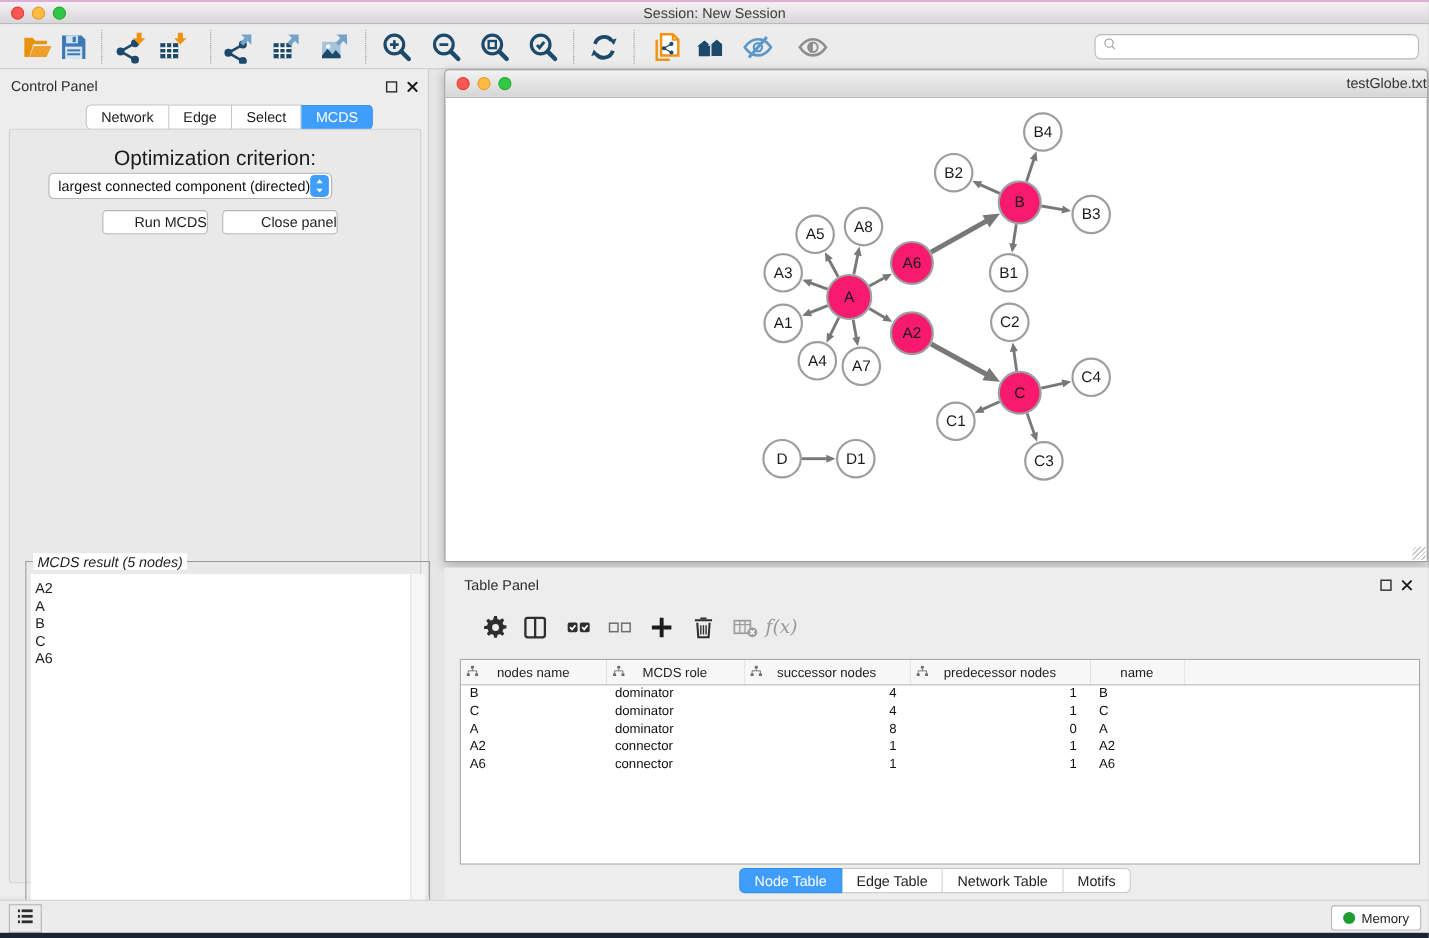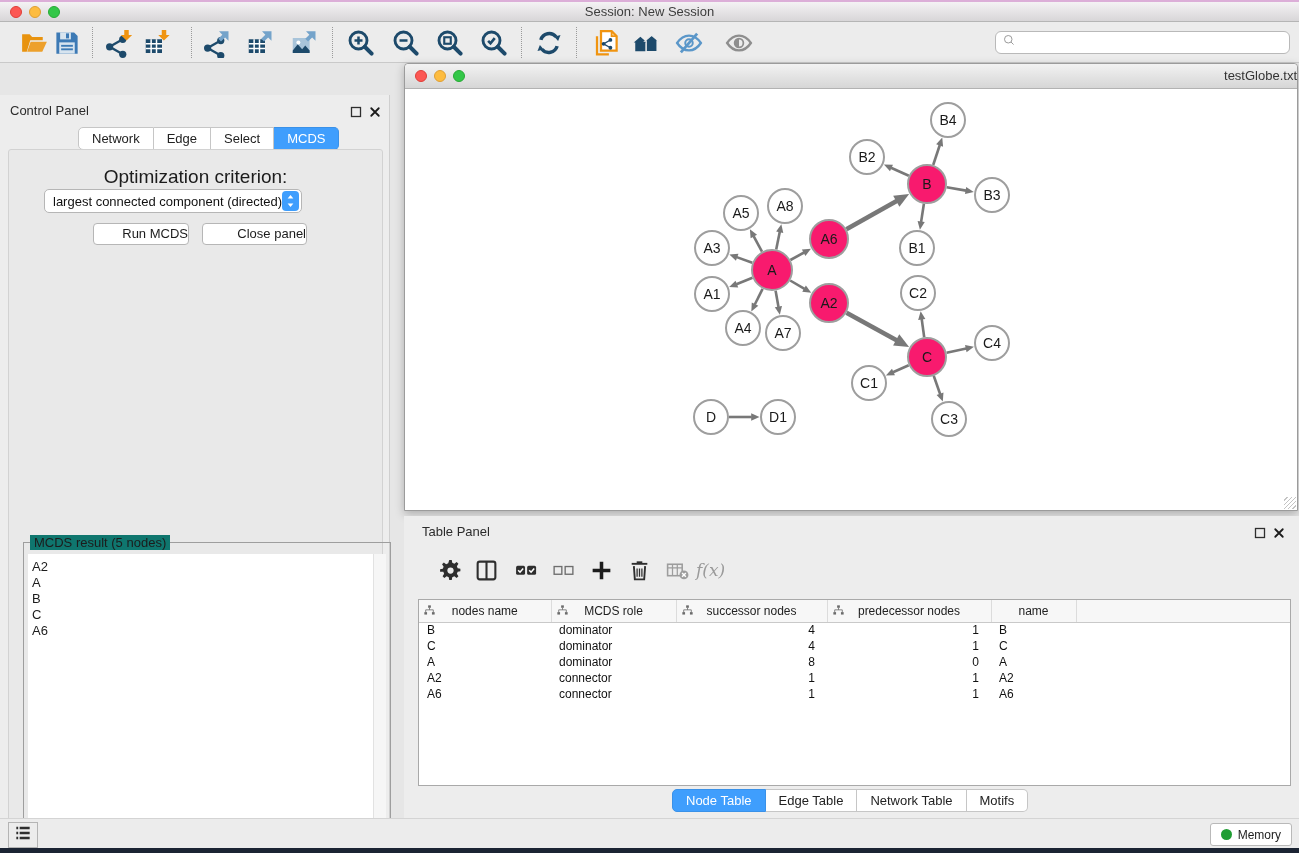--- a/index.html
+++ b/index.html
@@ -25,21 +25,21 @@
             align-items:center; justify-content:center; cursor:pointer; }
   .tb-btn svg { width:30px; height:30px; }
   .tb-sep { position:absolute; top:5px; height:31px; width:0; border-left:1px dotted #9a9a9a; }
   .searchbox { position:absolute; left:995px; top:9px; width:295px; height:23px; background:#fff;
                border:1px solid #b9b9b9; border-radius:6px; display:flex; align-items:center; padding:0 6px; }
   .searchbox svg { width:15px; height:15px; }
   .searchbox input { border:none; outline:none; flex:1; height:18px; font-size:12px; background:transparent; }
 
   
   .control-panel { position:absolute; left:0; top:63px; width:390px; height:752px;
-                   background:#ededed; border-right:1px solid #cfcfcf;margin-top:32px; }
+                   background:#ededed; border-right:1px solid #cfcfcf; }
   .panel-header { position:relative; height:30px; }
   .panel-title { position:absolute; left:10px; top:8px; font-size:13px; color:#2c2c2c; }
   .win-btns { position:absolute; right:8px; top:9px; display:flex; gap:7px; }
   .win-btn { width:12px; height:12px; cursor:pointer; }
   .win-btn svg { width:12px; height:12px; }
 
   .seg-tabs { position:absolute; display:flex; }
   .seg-tab { background:#fff; border:1px solid #c6c6c6; border-left:none; padding:0 13px;
              font-size:13px; line-height:21px; height:23px; color:#222; cursor:pointer; white-space:nowrap; }
   .seg-tab:first-child { border-left:1px solid #c6c6c6; border-radius:5px 0 0 5px; }
@@ -55,21 +55,21 @@
   .dd-text { flex:1; padding-left:8px; font-size:13px; color:#111; white-space:nowrap; }
   .dd-stepper { width:17px; height:20px; margin-right:2px; background:#3f9efd; border-radius:4px;
                 display:flex; align-items:center; justify-content:center; }
   .dd-stepper svg { width:9px; height:16px; }
   .btn { position:absolute; height:22px; background:#fff; border:1px solid #b6b6b6; border-radius:4px;
          font-size:13px; text-align:right; line-height:20px; cursor:pointer; }
   #run-btn { left:84px; top:73px; width:96px; }
   #close-btn { left:193px; top:73px; width:105px; }
 
   .groupbox { position:absolute; left:14px; top:392px; width:368px; height:341px; border:1px solid #9e9e9e; }
-  .legend { position:absolute; top:-8px; left:6px; background:#0f766e; padding:0 4px; font-size:13px; }
+  .legend { position:absolute; top:-8px; left:6px; background:#ffffff; padding:0 4px; font-size:13px;font-style:italic; }
   .result-list { position:absolute; left:4px; right:4px; top:11px; bottom:4px; background:#fff; overflow:hidden; }
   .result-item { font-size:13px; line-height:16px; padding-left:4px; }
   .result-list .pad { height:5px; }
   .list-scroll { position:absolute; right:0; top:0; bottom:0; width:13px; background:#f6f6f6; border-left:1px solid #e2e2e2; }
 
   
   .net-window { position:absolute; left:404px; top:63px; width:894px; height:448px; background:#fff;
                 border:1px solid #9b9b9b; border-radius:4px 4px 0 0; box-shadow:0 3px 10px rgba(0,0,0,0.25); }
   .net-titlebar { position:relative; height:25px; background:linear-gradient(#f2f2f2,#d6d6d6);
                   border-bottom:1px solid #b2b2b2; border-radius:4px 4px 0 0; }

